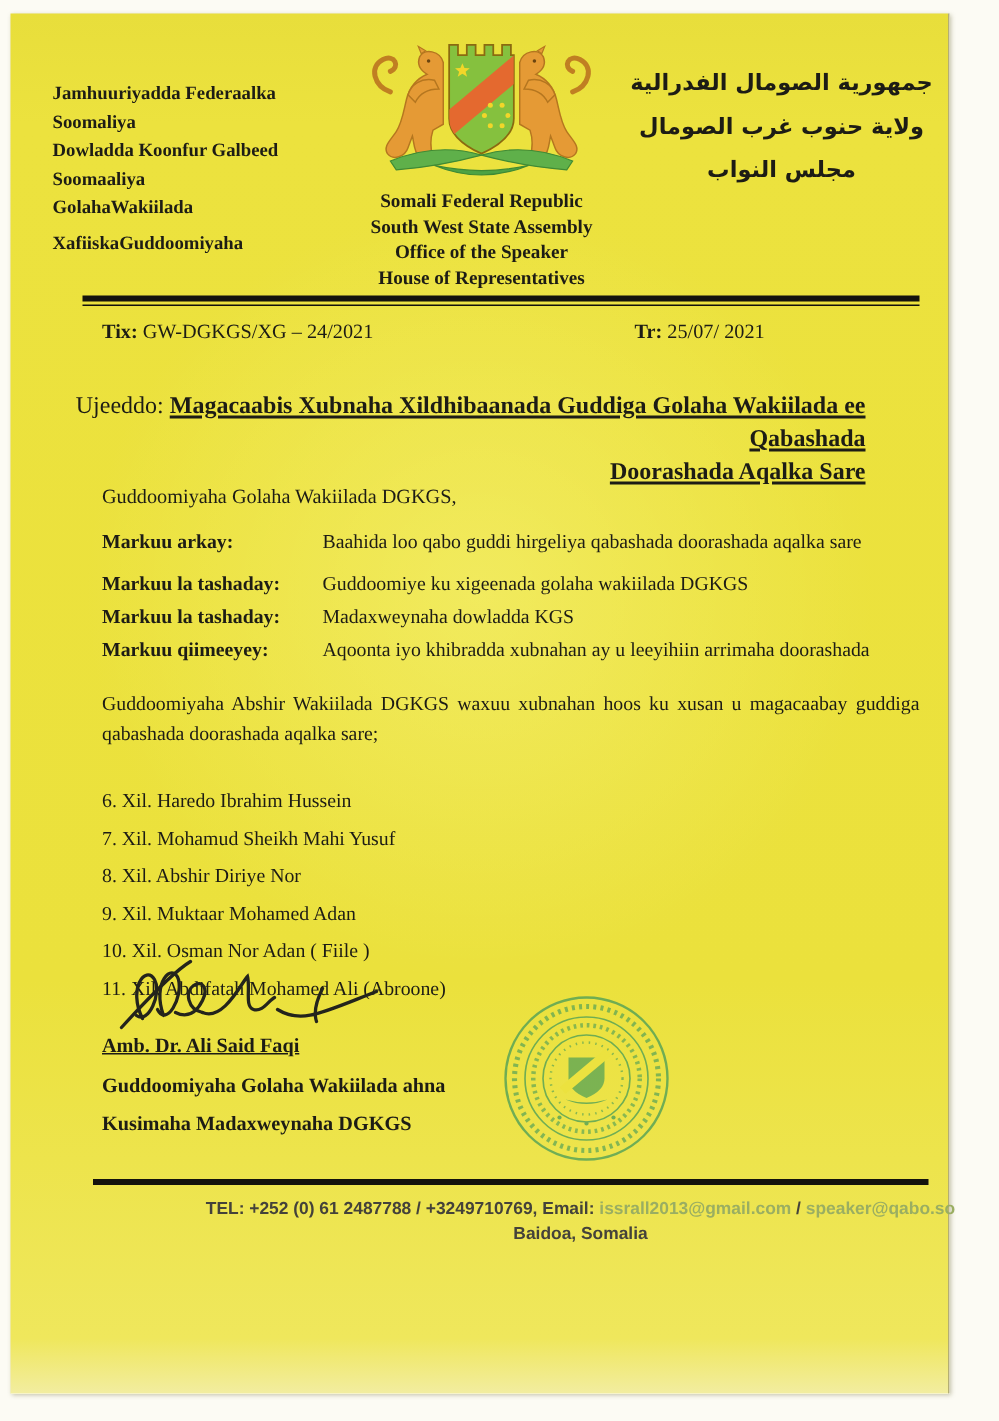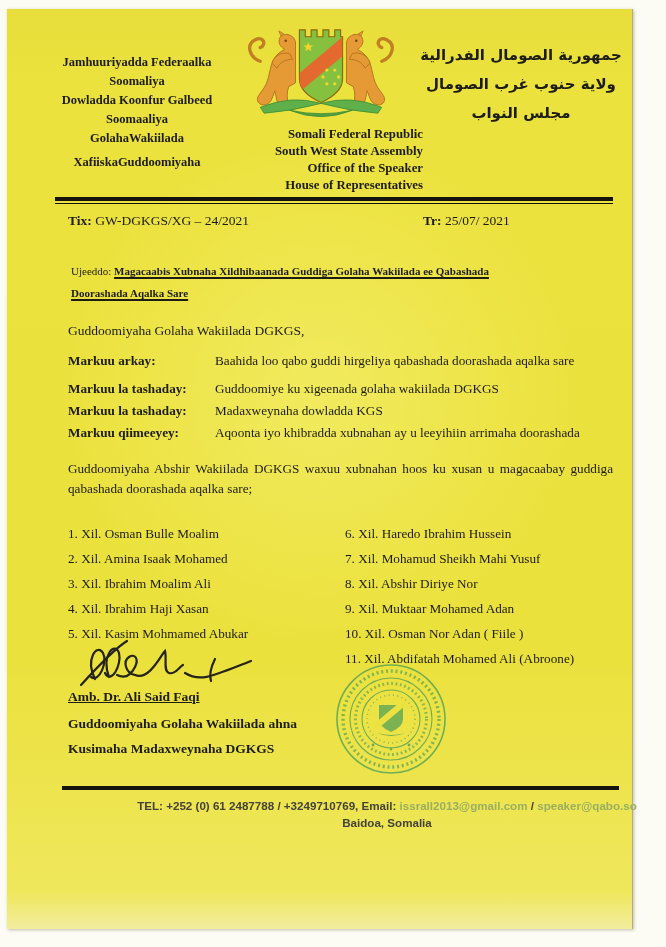--- a/index.html
+++ b/index.html
@@ -14,40 +14,40 @@
     background:
       radial-gradient(ellipse 60% 40% at 50% 42%, rgba(255,255,170,0.30), rgba(255,255,170,0) 70%),
       linear-gradient(180deg,#e8de3b 0%, #ece23e 8%, #ebe13c 70%, #efe75c 96%, #f2eda0 100%);
     border-right:1px solid #b4ae74;
     box-shadow:1px 1px 3px rgba(90,85,30,.35);
     color:#1d1c15;
   }
   .abs{position:absolute;}
   .b{font-weight:bold;}
   
-  .hdr-left{left:28px;top:44px;width:204px;text-align:center;
+  .hdr-left{left:28px;top:44px;width:204px;
     font-weight:bold;font-size:12.5px;line-height:19px;}
   .hdr-left .office{margin-top:5px;}
   .emblem{left:228px;top:17px;width:172px;height:98px;}
-  .hdr-center{left:212px;top:117px;width:204px;text-align:right;
+  .hdr-center{left:212px;top:117px;width:204px;text-align:center;
     font-weight:bold;font-size:12.8px;line-height:17px;}
   .hdr-right{left:408px;top:32px;width:212px;text-align:center;direction:rtl;
     font-weight:bold;font-size:15px;line-height:29px;font-family:"DejaVu Sans", sans-serif;}
   
   .rule-double{left:48px;top:188px;width:558px;}
   .rule-double .t{height:4px;background:#14130d;}
   .rule-double .g{height:2px;}
   .rule-double .bln{height:1px;background:#14130d;}
   .rule-thick{left:55px;top:777px;width:557px;height:4px;background:#14130d;}
   
   .refrow{left:0;top:204px;width:625px;font-size:13.5px;}
   .ref-no{position:absolute;left:61px;top:0;}
   .ref-date{position:absolute;left:416px;top:0;}
   
-  .subject{left:64px;top:251px;width:530px;text-align:left;font-size:11px;line-height:22px;}
+  .subject{left:40px;top:251px;width:530px;text-align:right;font-size:16px;line-height:22px;}
   .subject .ul{font-weight:bold;text-decoration:underline;text-decoration-thickness:1.5px;text-underline-offset:2px;}
   
   .salutation{left:61px;top:314px;font-size:13.5px;}
   .considerations{left:61px;top:344px;width:552px;font-size:13.2px;}
   .crow{display:flex;margin-bottom:12px;}
   .crow.tight{margin-bottom:6px;}
   .clabel{width:147px;font-weight:bold;flex:none;}
   .paragraph{left:61px;top:450px;width:545px;font-size:13.2px;line-height:20px;text-align:justify;}
   
   .members{left:61px;top:512px;width:552px;display:flex;font-size:13.2px;}
@@ -162,27 +162,20 @@
     </div>
     <div class="crow tight">
       <div class="clabel">Markuu qiimeeyey:</div>
       <div>Aqoonta iyo khibradda xubnahan ay u leeyihiin arrimaha doorashada</div>
     </div>
   </div>
 
   <div class="abs paragraph">Guddoomiyaha Abshir Wakiilada DGKGS waxuu xubnahan hoos ku xusan u magacaabay guddiga qabashada doorashada aqalka sare;</div>
 
   <div class="abs members">
-    <div class="mcol l">
-      <div>1. Xil. Osman Bulle Moalim</div>
-      <div>2. Xil. Amina Isaak Mohamed</div>
-      <div>3. Xil. Ibrahim Moalim Ali</div>
-      <div>4. Xil. Ibrahim Haji Xasan</div>
-      <div>5. Xil. Kasim Mohmamed Abukar</div>
-    </div>
     <div class="mcol r">
       <div>6. Xil. Haredo Ibrahim Hussein</div>
       <div>7. Xil. Mohamud Sheikh Mahi Yusuf</div>
       <div>8. Xil. Abshir Diriye Nor</div>
       <div>9. Xil. Muktaar Mohamed Adan</div>
       <div>10. Xil. Osman Nor Adan ( Fiile )</div>
       <div>11. Xil. Abdifatah Mohamed Ali (Abroone)</div>
     </div>
   </div>
 

